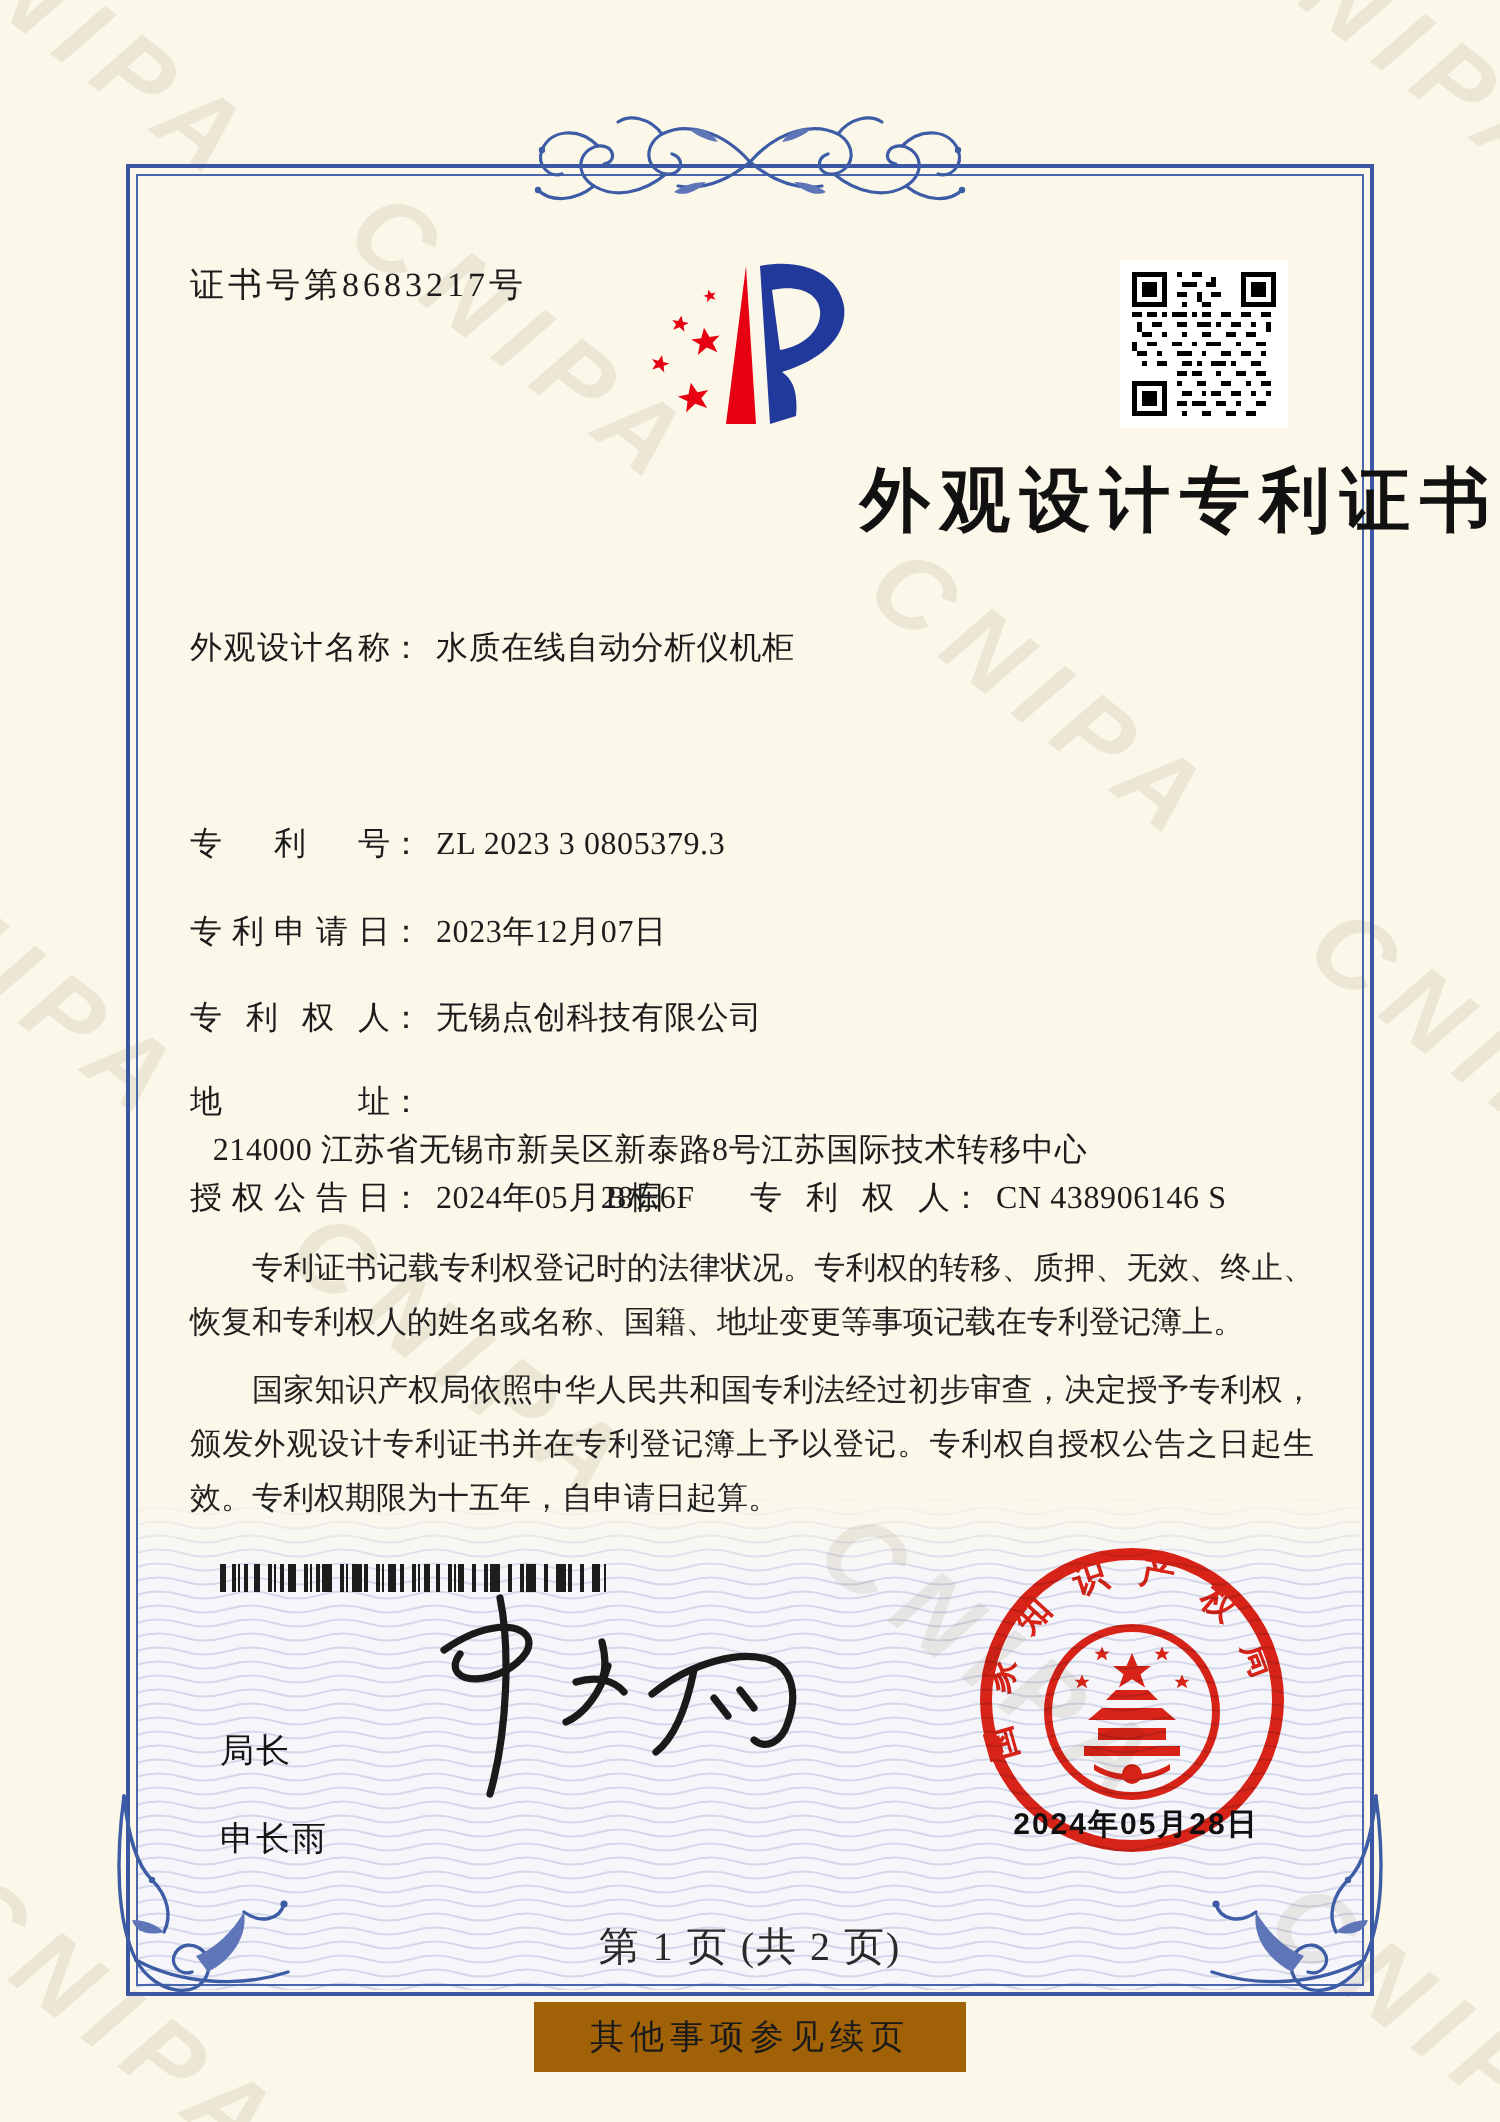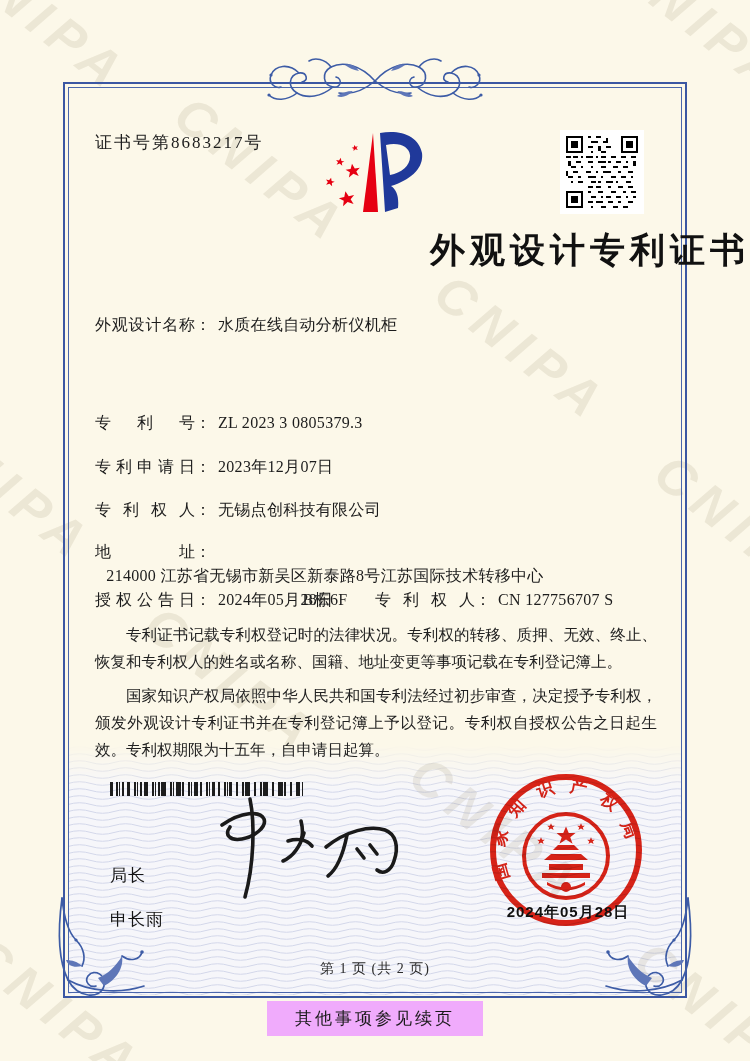--- a/index.html
+++ b/index.html
@@ -46,23 +46,23 @@
         repeating-linear-gradient(90deg,#1d1d1d 0 3px,transparent 3px 17px);}
   .signature{position:absolute;left:200px;top:793px;z-index:6;}
   .official{position:absolute;left:110px;top:843px;z-index:6;
       font-family:"Liberation Sans","DejaVu Sans",sans-serif;font-size:17px;color:#151515;}
   .official div{margin-bottom:10px;letter-spacing:1px;margin-top:21px;}
   .seal{position:absolute;left:486px;top:760px;z-index:6;mix-blend-mode:multiply;}
   .seal-date{position:absolute;left:470px;top:903px;width:196px;text-align:center;z-index:7;
       font-size:15px;font-weight:600;letter-spacing:1px;color:#101010;
       font-family:"Liberation Sans","DejaVu Sans",sans-serif;}
   .page-info{position:absolute;left:0;top:960px;width:100%;text-align:center;z-index:5;
-      font-size:14px;letter-spacing:1px;color:#2a2a2a;}
+      font-size:20px;letter-spacing:1px;color:#2a2a2a;}
   .cont-note{position:absolute;left:50%;top:1001px;transform:translateX(-50%);z-index:5;
-      background:#f0abfc;padding:6px 28px;font-size:17px;letter-spacing:3px;color:#1a1a1a;}
+      background:#a16207;padding:6px 28px;font-size:17px;letter-spacing:3px;color:#1a1a1a;}
 </style>
 </head>
 <body>
 
 <div class="page">
 
   <div class="guilloche">
     <svg width="614" height="250">
       <defs>
         <pattern id="wave" width="46" height="7" patternUnits="userSpaceOnUse">
@@ -184,21 +184,21 @@
   </div>
   <div class="row" style="top:498px">
     <span class="lbl">专利权人</span><span class="colon">：</span><span class="val">无锡点创科技有限公司</span>
   </div>
   <div class="row" style="top:540px">
     <span class="lbl">地址</span><span class="colon">：</span><span class="val addr">214000 江苏省无锡市新吴区新泰路8号江苏国际技术转移中心B栋6F</span>
   </div>
   <div class="row" style="top:588px">
     <span class="lbl">授权公告日</span><span class="colon">：</span><span class="val">2024年05月28日</span>
     <span class="pair2">
-      <span class="lbl">专利权人</span><span class="colon">：</span><span class="val">CN 127756707 S</span>
+      <span class="lbl">专利权人</span><span class="colon">：</span><span class="val">CN 438906146 S</span>
     </span>
   </div>
 
   <div class="paras">
     <p>专利证书记载专利权登记时的法律状况。专利权的转移、质押、无效、终止、恢复和专利权人的姓名或名称、国籍、地址变更等事项记载在专利登记簿上。</p>
     <p>国家知识产权局依照中华人民共和国专利法经过初步审查，决定授予专利权，颁发外观设计专利证书并在专利登记簿上予以登记。专利权自授权公告之日起生效。专利权期限为十五年，自申请日起算。</p>
   </div>
 
   <div class="barcode"></div>
 

